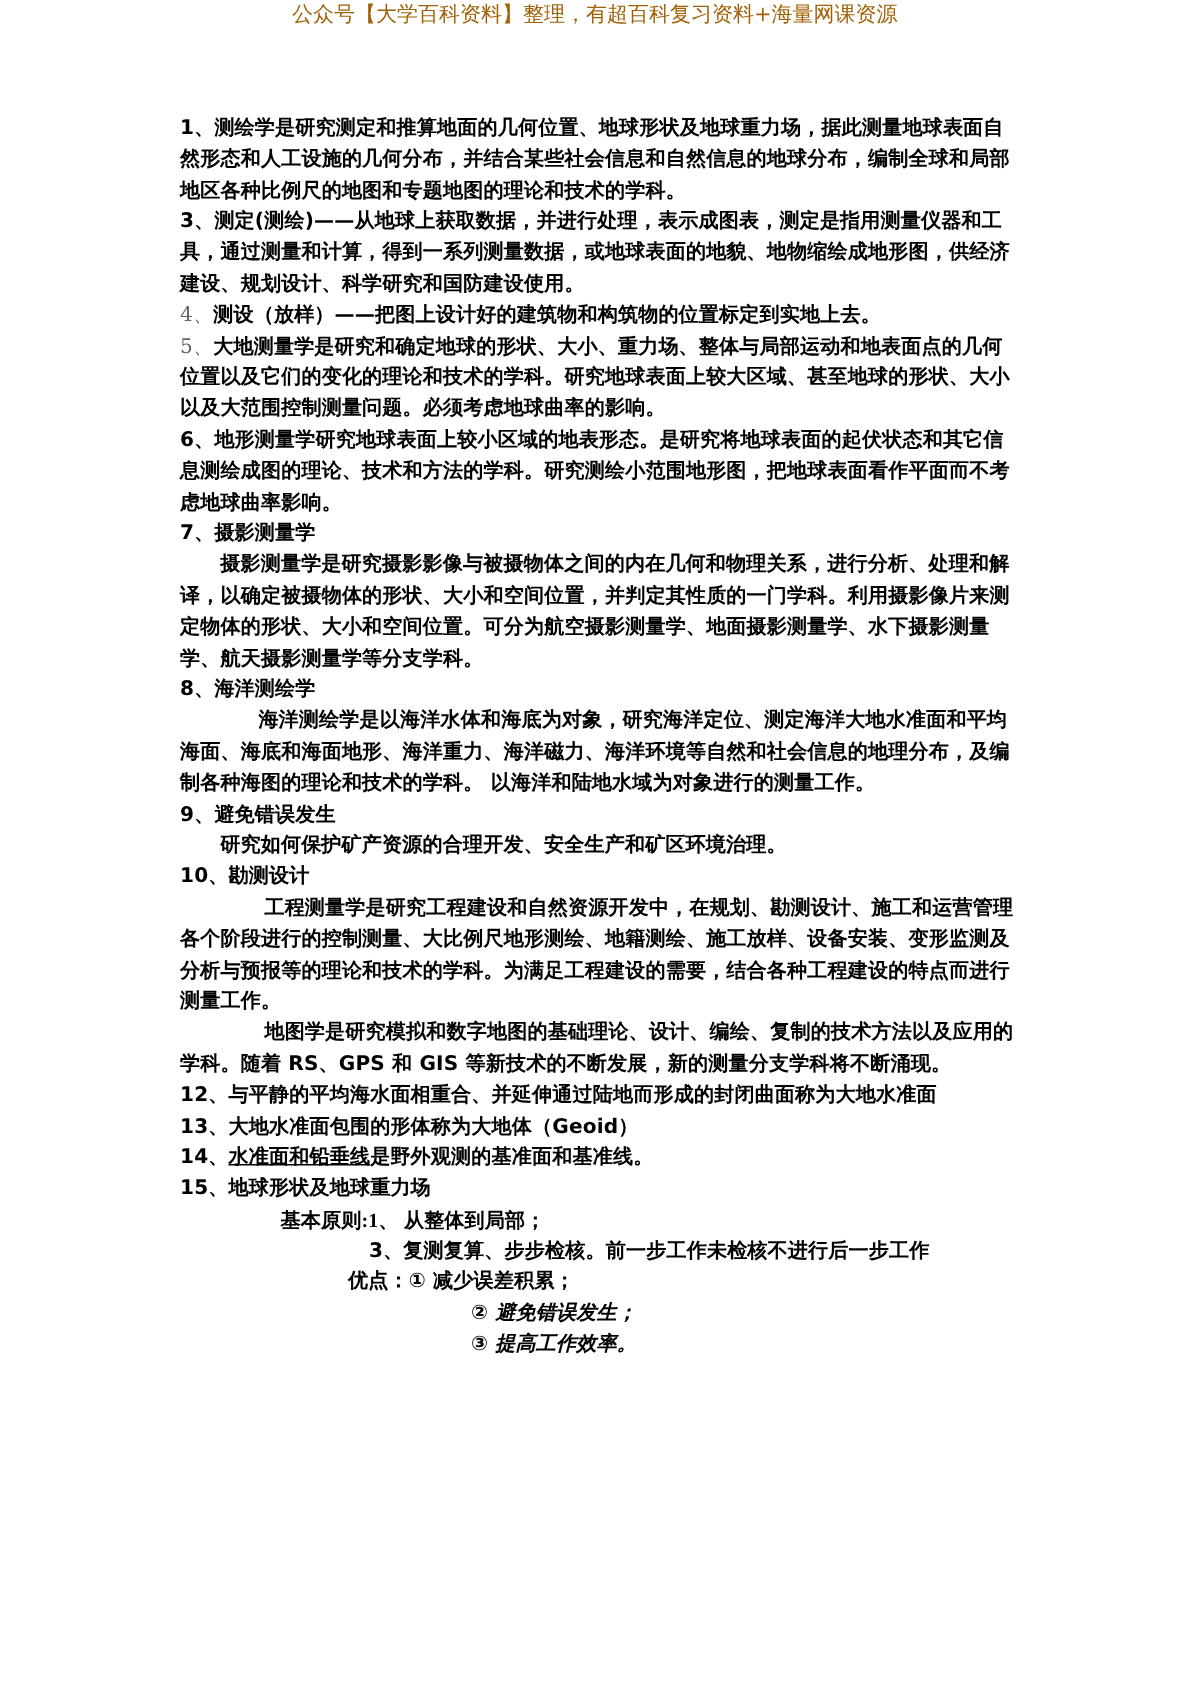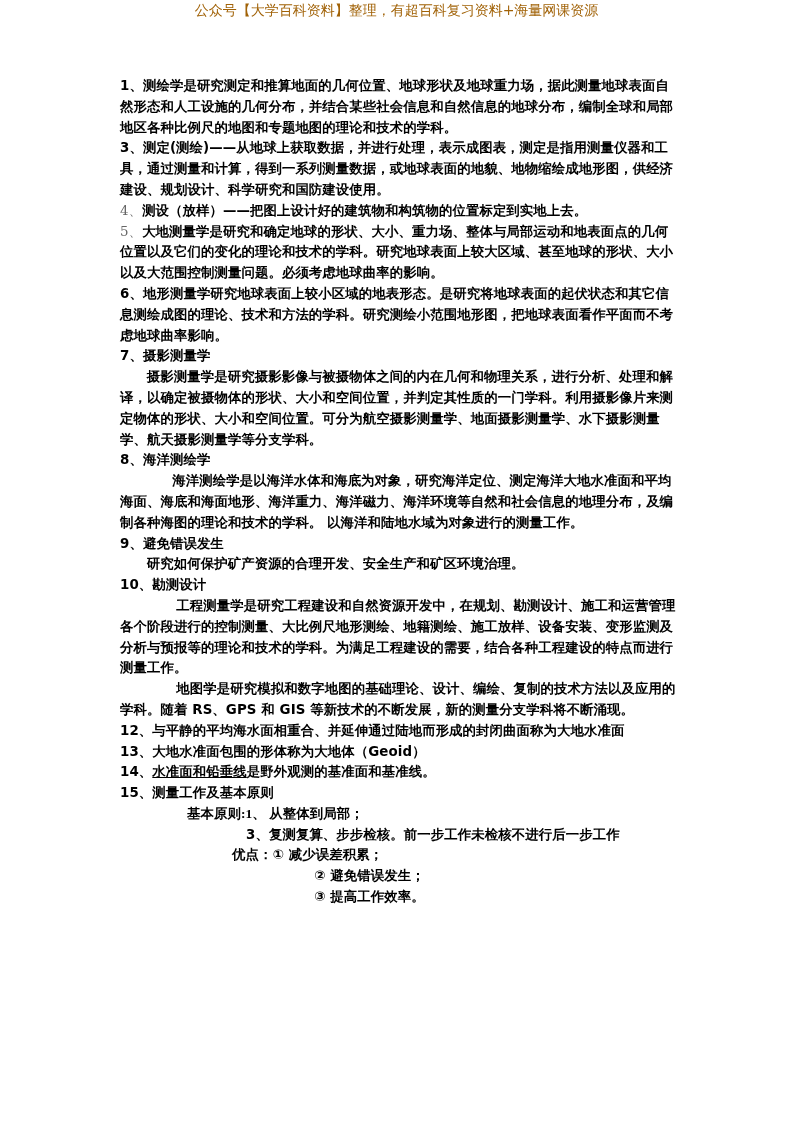--- a/index.html
+++ b/index.html
@@ -18,21 +18,21 @@
   .p { margin: 0; }
   .num { font-weight: bold; }
   .num.gray { color: #666; font-weight: normal; font-family: "DejaVu Serif", serif; }
   .indent1 { text-indent: 2em; }
   .indent2 { text-indent: 3.9em; }
   .indent3 { text-indent: 4.2em; }
   .u { text-decoration: underline; }
   .pr1 { padding-left: 67px; font-family: Liberation Serif, serif; }
   .pr2 { padding-left: 126px; }
   .pr3 { padding-left: 112px; }
-  .pr4 { padding-left: 194px; }
+  .pr4 { padding-left: 194px; font-style: italic; }
 </style>
 </head>
 <body>
 
 <div class="header">公众号【大学百科资料】整理，有超百科复习资料+海量网课资源</div>
 
 <div class="content">
   <p class="p"><span class="num">1、</span><span>测绘学是研究测定和推算地面的几何位置、地球形状及地球重力场，据此测量地球表面自然形态和人工设施的几何分布，并结合某些社会信息和自然信息的地球分布，编制全球和局部地区各种比例尺的地图和专题地图的理论和技术的学科。</span></p>
   <p class="p"><span class="num">3、</span><span>测定(测绘)——从地球上获取数据，并进行处理，表示成图表，测定是指用测量仪器和工具，通过测量和计算，得到一系列测量数据，或地球表面的地貌、地物缩绘成地形图，供经济建设、规划设计、科学研究和国防建设使用。</span></p>
   <p class="p"><span class="num gray">4、</span><span>测设（放样）——把图上设计好的建筑物和构筑物的位置标定到实地上去。</span></p>
@@ -49,20 +49,20 @@
   <p class="p indent1">研究如何保护矿产资源的合理开发、安全生产和矿区环境治理。</p>
 
   <p class="p"><span class="num">10、</span><span>勘测设计</span></p>
   <p class="p indent3">工程测量学是研究工程建设和自然资源开发中，在规划、勘测设计、施工和运营管理各个阶段进行的控制测量、大比例尺地形测绘、地籍测绘、施工放样、设备安装、变形监测及分析与预报等的理论和技术的学科。为满足工程建设的需要，结合各种工程建设的特点而进行测量工作。</p>
 
   <p class="p indent3">地图学是研究模拟和数字地图的基础理论、设计、编绘、复制的技术方法以及应用的学科。随着 RS、GPS 和 GIS 等新技术的不断发展，新的测量分支学科将不断涌现。</p>
 
   <p class="p"><span class="num">12、</span><span>与平静的平均海水面相重合、并延伸通过陆地而形成的封闭曲面称为大地水准面</span></p>
   <p class="p"><span class="num">13、</span><span>大地水准面包围的形体称为大地体（Geoid）</span></p>
   <p class="p"><span class="num">14、</span><span class="u">水准面和铅垂线</span><span>是野外观测的基准面和基准线。</span></p>
-  <p class="p"><span class="num">15、</span><span>测量工作及基本原则</span></p>
+  <p class="p"><span class="num">15、</span><span>地球形状及地球重力场</span></p>
 
   <p class="p pr1"><span>基本原则:1、</span><span> 从整体到局部；</span></p>
   <p class="p pr2">3、复测复算、步步检核。前一步工作未检核不进行后一步工作</p>
   <p class="p pr3">优点：① 减少误差积累；</p>
   <p class="p pr4">② 避免错误发生；</p>
   <p class="p pr4">③ 提高工作效率。</p>
 </div>
 
 </body></html>

